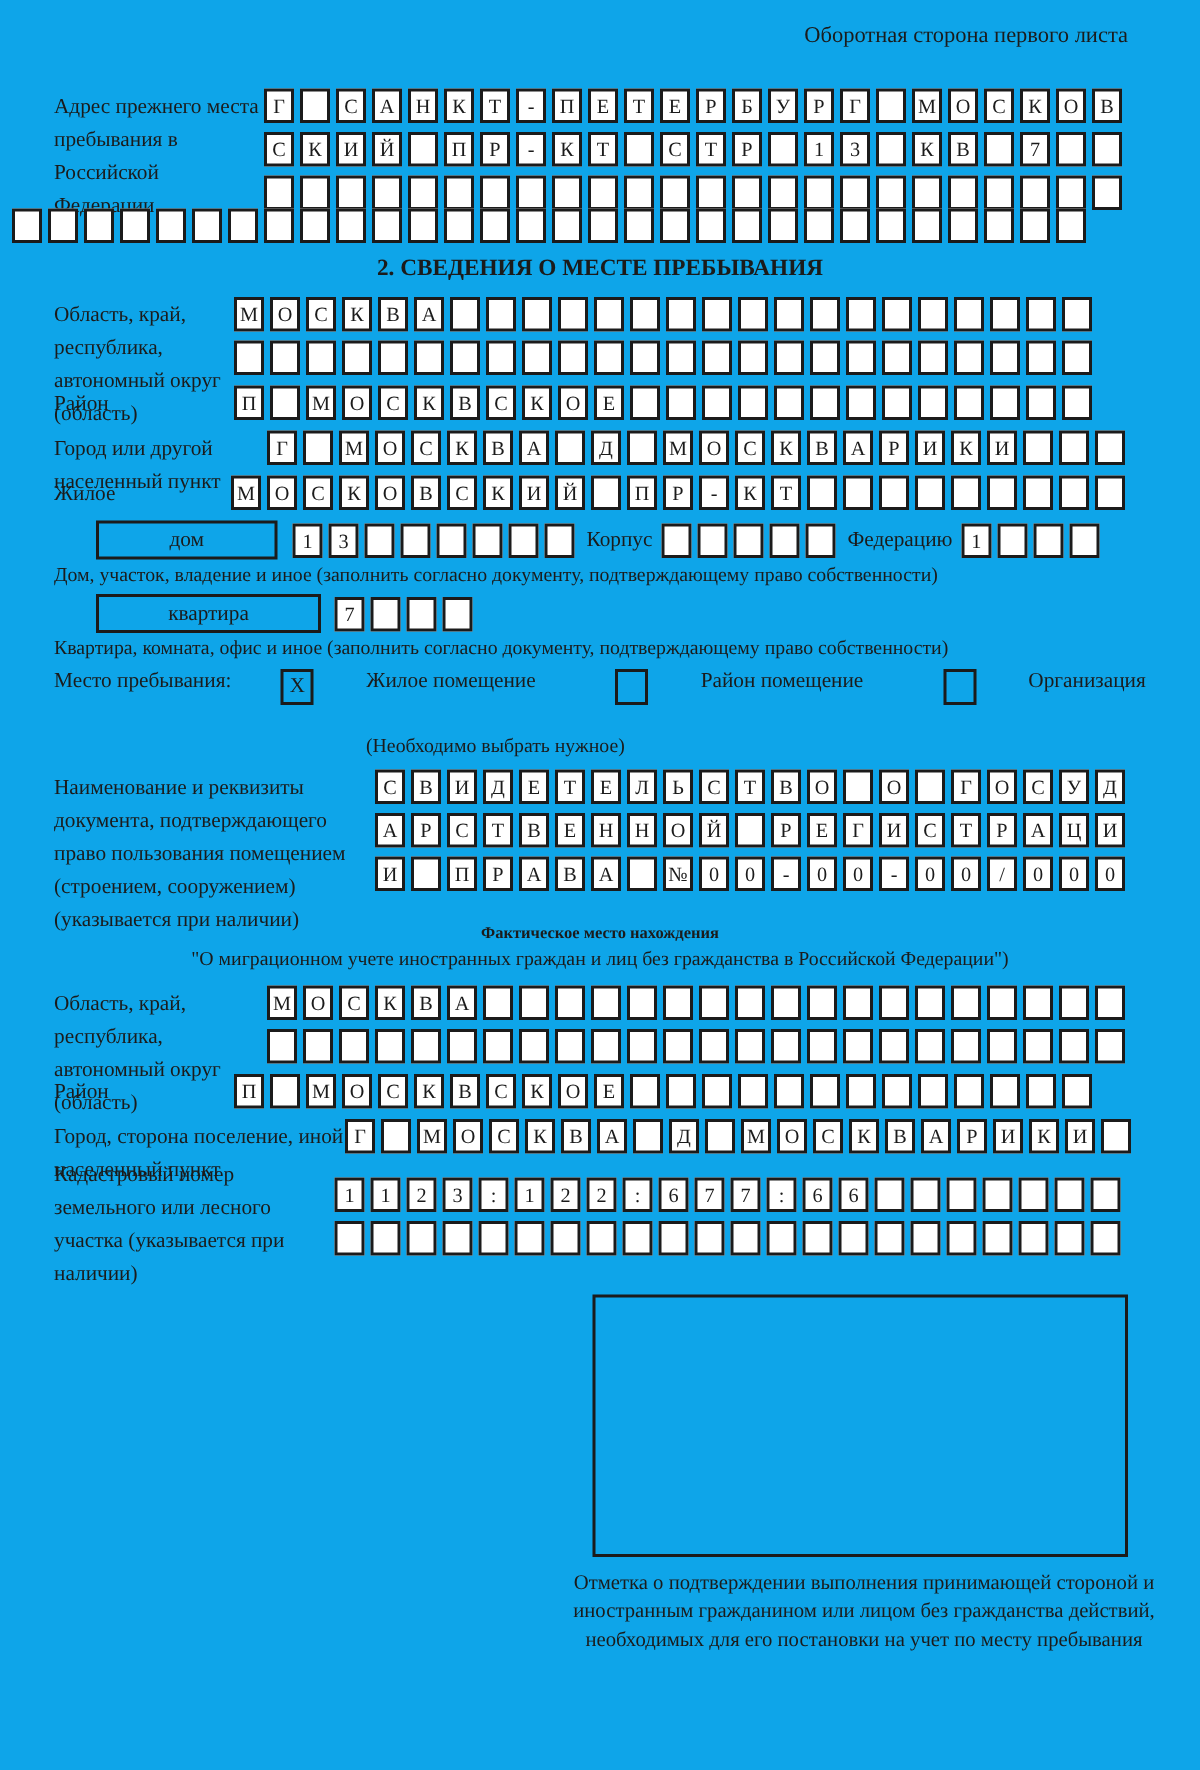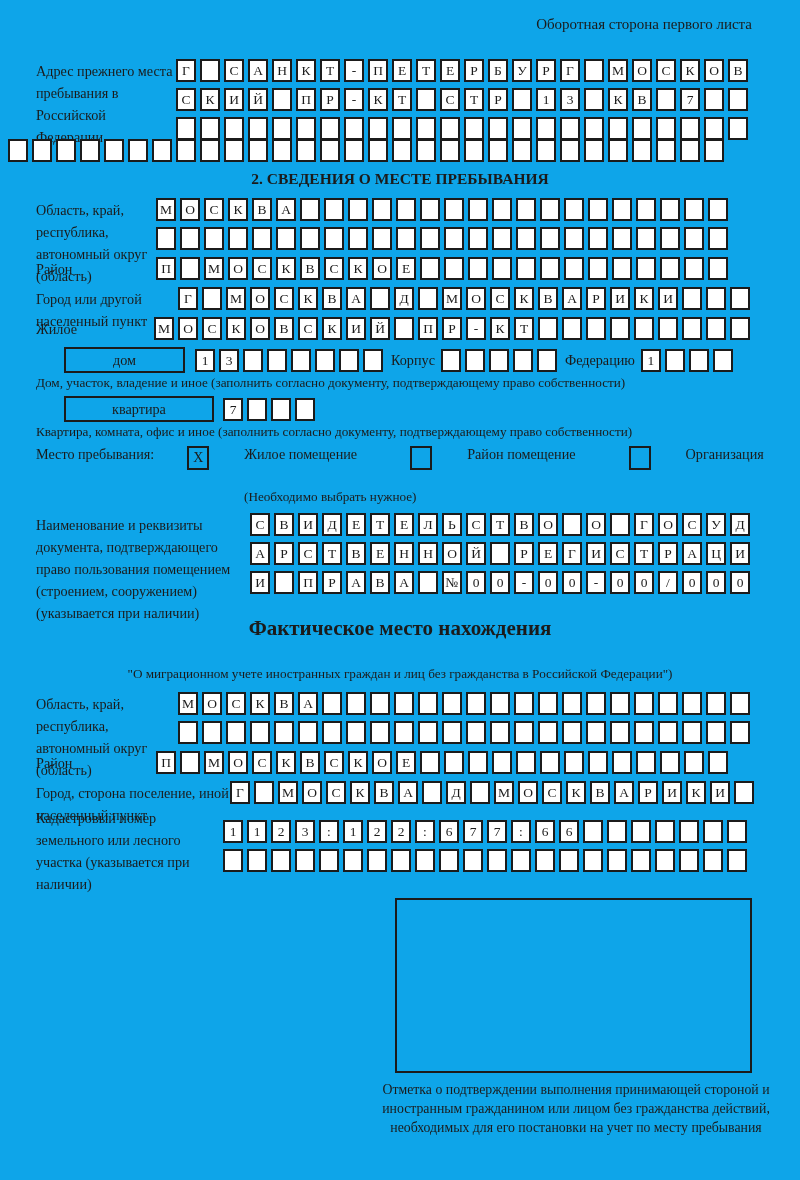--- a/index.html
+++ b/index.html
@@ -3,21 +3,21 @@
 <meta charset="utf-8">
 <style>
   html,body{margin:0;padding:0;background:#fff;}
   .page{
     position:relative;width:800px;height:1180px;box-sizing:border-box;
     padding:16px 36px 0 36px;background:#0ea5e9;color:#1b1b1b;
     font-family:"Liberation Serif","DejaVu Serif",serif;overflow:hidden;
   }
   .header-note{text-align:right;font-size:15px;padding-right:12px;}
   .sec-title{text-align:center;font-weight:bold;font-size:15.5px;margin:8px 0 10px 0;}
-  .sub-title{text-align:center;font-weight:bold;font-size:21px;margin:30px 0 22px 0;}
+  .sub-title{text-align:center;font-weight:bold;font-size:11px;margin:30px 0 0 0;}
   .note{font-size:13.2px;line-height:20px;}
   .center{text-align:center;}
   .field{display:flex;align-items:flex-start;margin-bottom:7px;}
   .h1{height:23px;}
   .h2{height:52px;}
   .h3{height:73px;}
   .label{font-size:14.2px;line-height:22px;padding-top:1px;flex:0 0 auto;}
   .w140{width:140px;}
   .w120{width:120px;}
   .w142{width:142px;}

